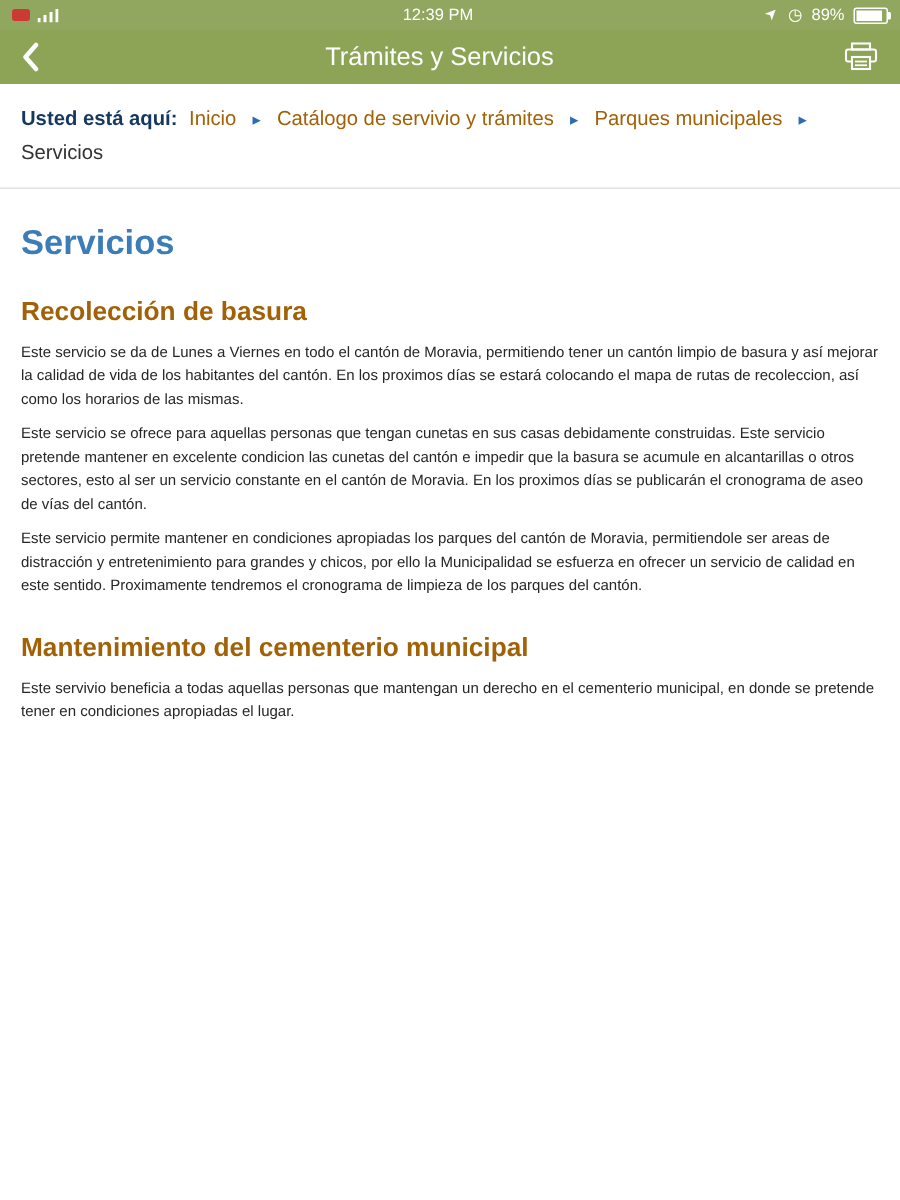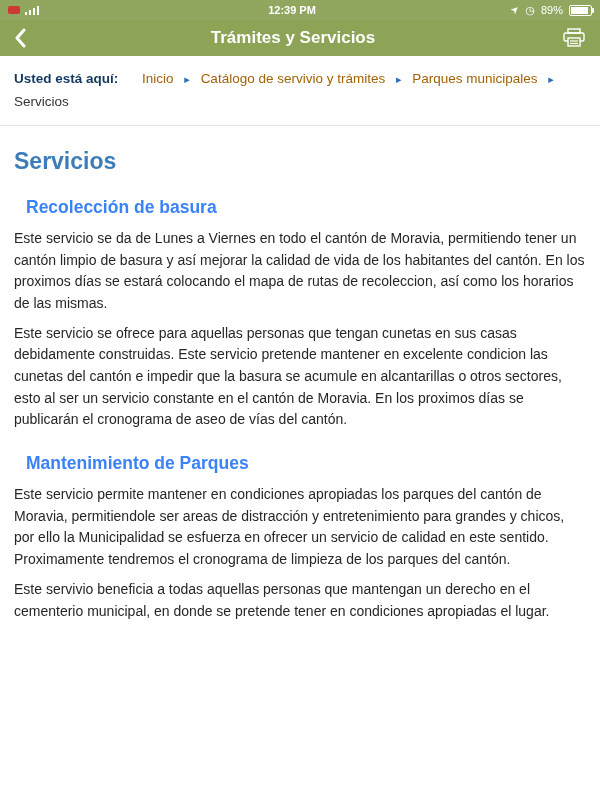--- a/index.html
+++ b/index.html
@@ -20,21 +20,21 @@
     display: flex;
     align-items: center;
     padding: 0 8px;
     font-size: 11px;
     position: relative;
   }
   .sb-left { display: flex; align-items: center; gap: 5px; }
   .rec-icon { width: 12px; height: 8px; background: #cc3b33; border-radius: 2px; display: inline-block; }
   .sb-time {
     position: absolute; left: 0; right: 16px;
-    text-align: center; font-weight: bold; font-size: 11px;
+    text-align: center; font-weight: normal; font-size: 11px;
     pointer-events: none;
   }
   .sb-right { margin-left: auto; display: flex; align-items: center; gap: 6px; z-index: 1; }
   .loc-glyph { display: inline-block; transform: rotate(-45deg); font-size: 10px; line-height: 1; }
   .alarm-glyph { font-size: 11px; line-height: 1; }
   .battery {
     width: 21px; height: 9px;
     border: 1px solid #ffffff; border-radius: 2px;
     position: relative; display: inline-block;
   }
@@ -54,65 +54,65 @@
     display: flex;
     align-items: center;
     padding: 0 10px;
     position: relative;
   }
   .nav-title {
     position: absolute; left: 60px; right: 74px;
     text-align: center;
     color: #ffffff;
     font-size: 17px;
-    font-weight: bold;
+    font-weight: normal;
     pointer-events: none;
     white-space: nowrap;
     overflow: hidden;
   }
   .icon-btn {
     background: transparent; border: none; padding: 4px;
     cursor: pointer; display: flex; align-items: center;
   }
   .print-btn { margin-left: auto; }
 
   
   .breadcrumb {
     padding: 12px 14px 11px 14px;
     font-size: 13.5px;
     line-height: 1.7;
     border-bottom: 1px solid #e2e2e2;
   }
-  .bc-label { color: #15395e; font-weight: bold; margin-right: 20px; }
+  .bc-label { color: #15395e; font-weight: bold; margin-right: 4px; }
   .bc-link { color: #a16207; text-decoration: none; cursor: pointer; }
   .bc-current { color: #333333; }
   .bc-arrow { color: #2a6db5; font-size: 11px; margin: 0 7px; }
 
   
   main { padding: 14px 14px 0 14px; }
   .page-title {
     color: #3c7db8;
     font-size: 23px;
     font-weight: bold;
     margin: 8px 0 16px 0;
   }
   .published {
     color: #8a8a8a;
     font-size: 13px;
     margin: 0 0 10px 0;
   }
   .section-heading {
-    color: #3b82f6;
+    color: #a16207;
     font-size: 17.5px;
     font-weight: bold;
-    margin: 22px 0 10px 12px;
+    margin: 22px 0 10px 0;
   }
   .section-body {
     color: #262626;
-    font-size: 14px;
+    font-size: 10px;
     line-height: 1.55;
     margin: 0 0 8px 0;
   }
 </style>
 </head>
 <body>
 
 <div class="status-bar">
   <div class="sb-left">
     <span class="rec-icon"></span>
@@ -167,21 +167,21 @@
   <section>
     <h2 class="section-heading">Recolección de basura</h2>
     <p class="section-body">Este servicio se da de Lunes a Viernes en todo el cantón de Moravia, permitiendo tener un cantón limpio de basura y así mejorar la calidad de vida de los habitantes del cantón. En los proximos días se estará colocando el mapa de rutas de recoleccion, así como los horarios de las mismas.</p>
   </section>
 
   <section>
     <p class="section-body">Este servicio se ofrece para aquellas personas que tengan cunetas en sus casas debidamente construidas. Este servicio pretende mantener en excelente condicion las cunetas del cantón e impedir que la basura se acumule en alcantarillas o otros sectores, esto al ser un servicio constante en el cantón de Moravia. En los proximos días se publicarán el cronograma de aseo de vías del cantón.</p>
   </section>
 
   <section>
-    <h2 class="section-heading">Mantenimiento de Parques</h2>
     <p class="section-body">Este servicio permite mantener en condiciones apropiadas los parques del cantón de Moravia, permitiendole ser areas de distracción y entretenimiento para grandes y chicos, por ello la Municipalidad se esfuerza en ofrecer un servicio de calidad en este sentido. Proximamente tendremos el cronograma de limpieza de los parques del cantón.</p>
   </section>
 
   <section>
+    <h2 class="section-heading">Mantenimiento del cementerio municipal</h2>
     <p class="section-body">Este servivio beneficia a todas aquellas personas que mantengan un derecho en el cementerio municipal, en donde se pretende tener en condiciones apropiadas el lugar.</p>
   </section>
 
 </main>
 
 </body></html>

